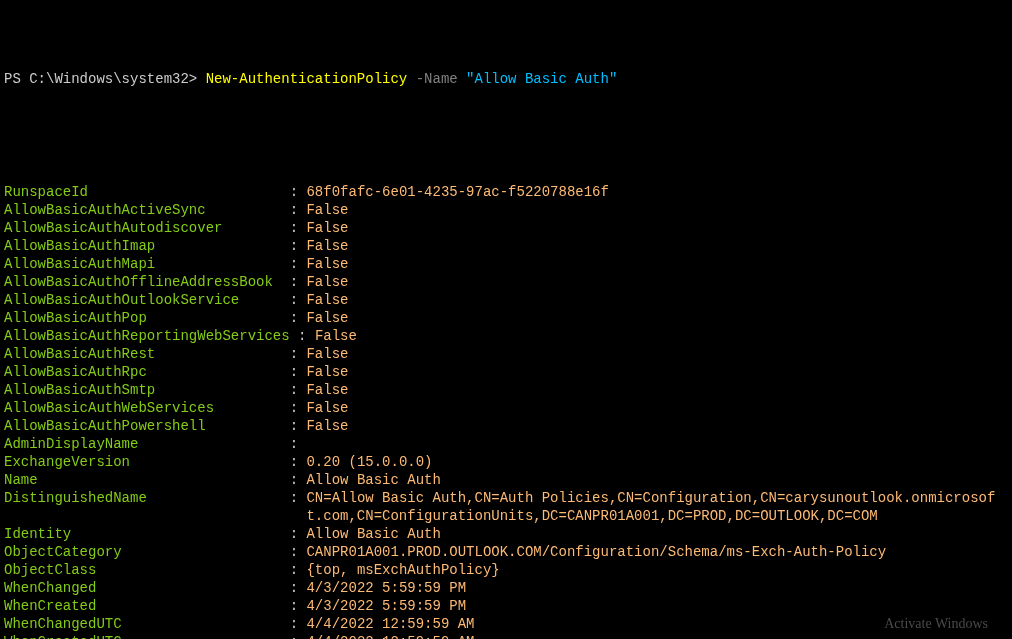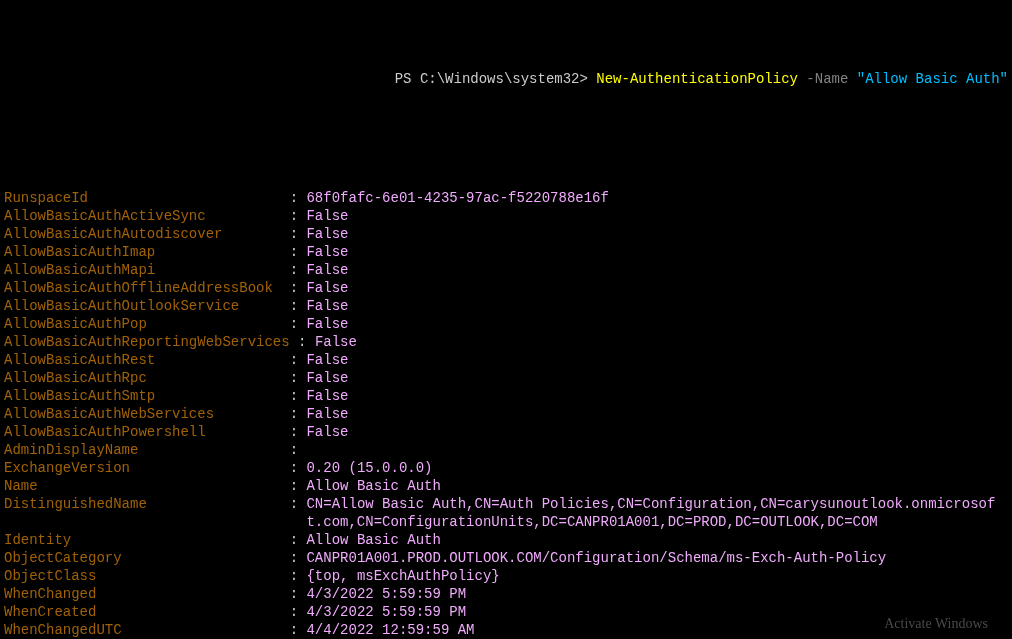--- a/index.html
+++ b/index.html
@@ -13,23 +13,22 @@
       font-family: Consolas, 'Courier New', monospace;
       font-size: 14px;
       line-height: 1.2;
       padding: 4px;
       width: 1012px;
       height: 639px;
       overflow: hidden;
       white-space: pre;
     }
     .prompt-line {
-      margin-bottom: 14px;
+      margin-bottom: 8px;
       height: 18px;
-      text-align: right;
     }
     .prompt {
       color: #ccc;
     }
     .cmdlet {
       color: #ffff00;
     }
     .param {
       color: #808080;
     }
@@ -38,29 +37,29 @@
     }
     .blank-line {
       height: 18px;
     }
     .prop-row {
       display: flex;
       align-items: flex-start;
       min-height: 18px;
     }
     .prop-key {
-      color: #a16207;
+      color: #84cc16;
       flex-shrink: 0;
     }
     .prop-colon {
       color: #ccc;
       flex-shrink: 0;
     }
     .prop-val {
-      color: #f0abfc;
+      color: #fdba74;
       white-space: pre-wrap;
       word-break: break-all;
     }
     .watermark {
       position: absolute;
       right: 24px;
       bottom: 6px;
       color: #4a4a4a;
       font-family: Liberation Serif, serif;
       font-size: 14px;

